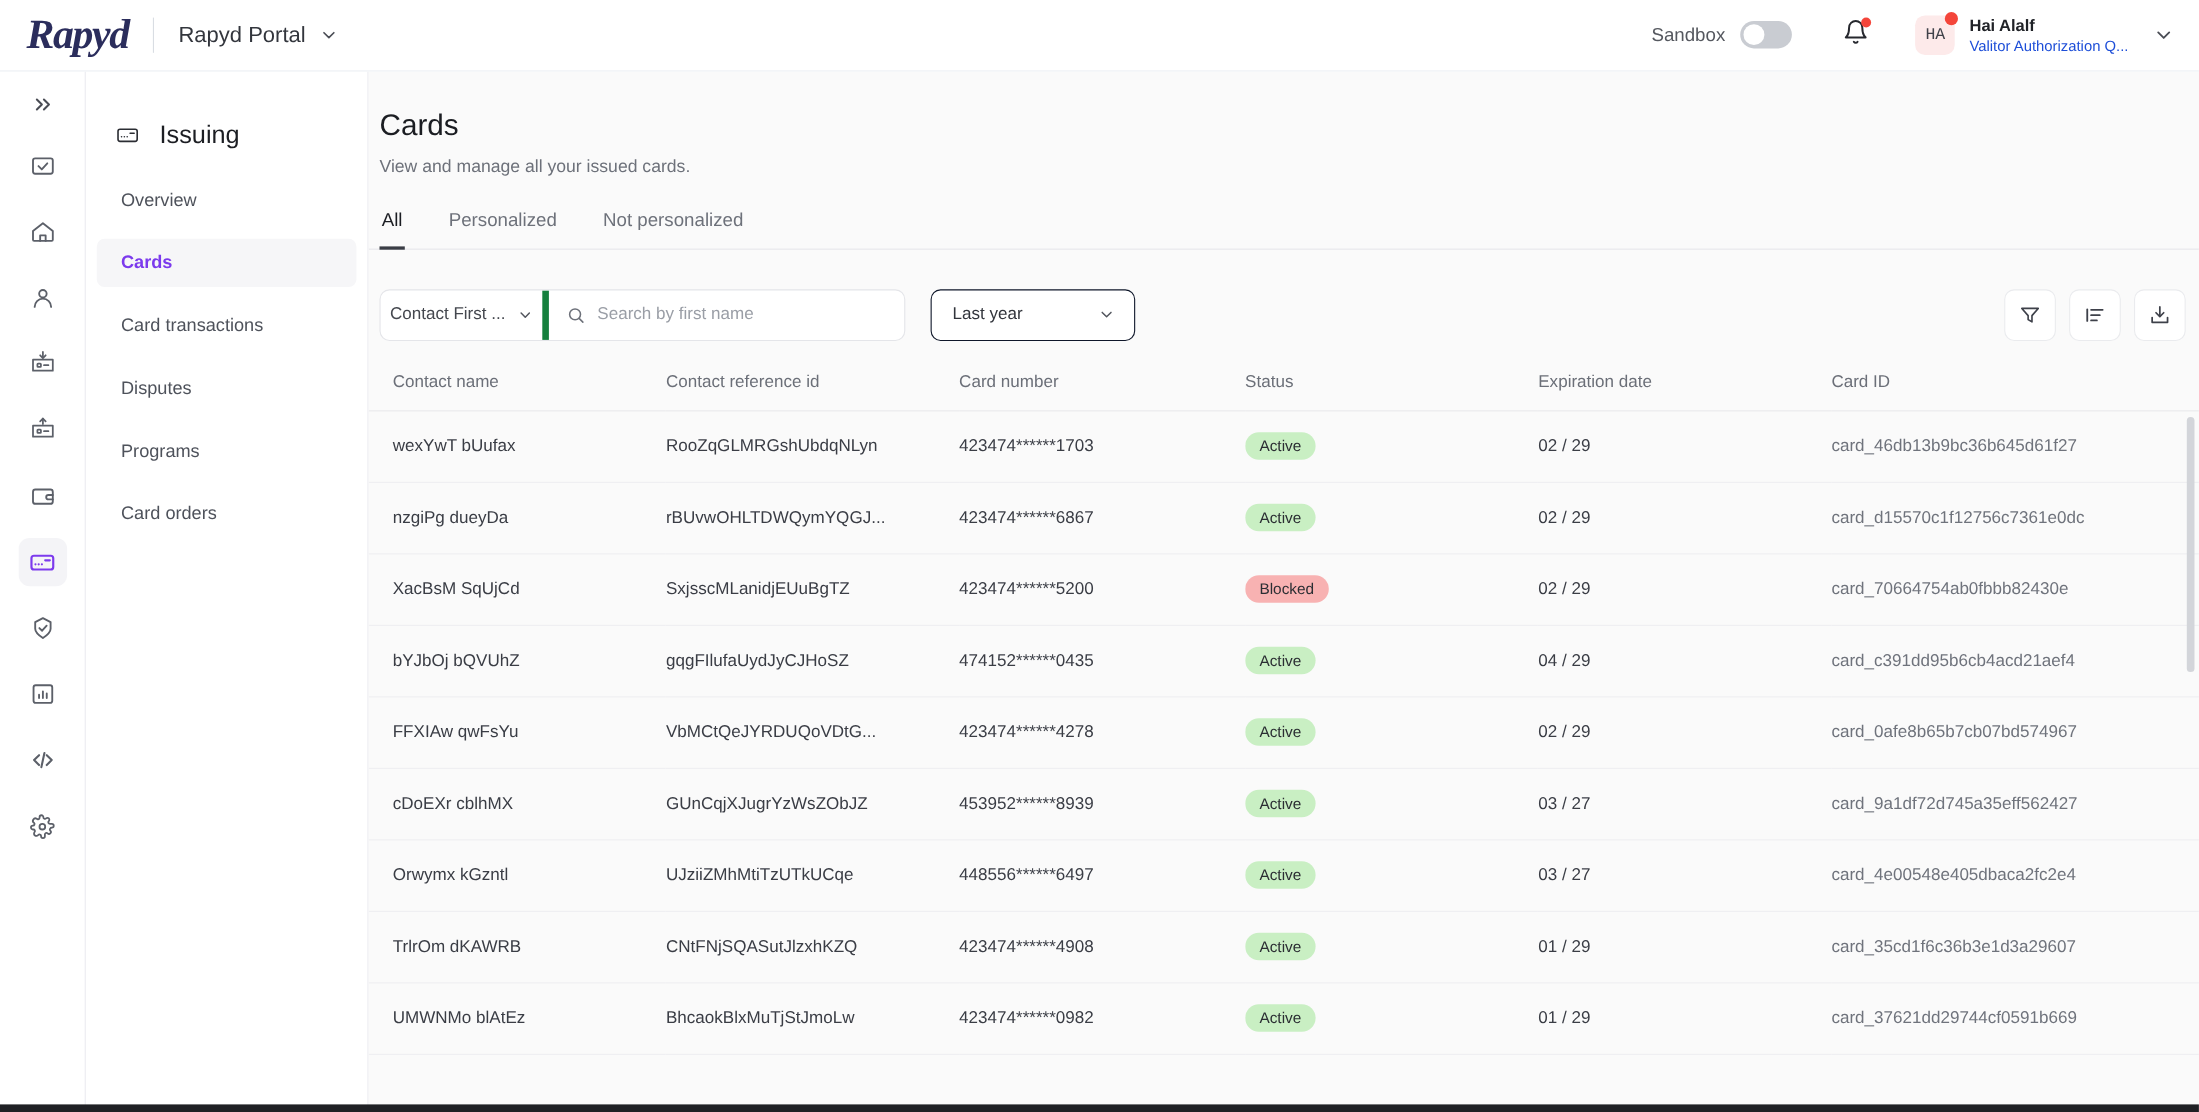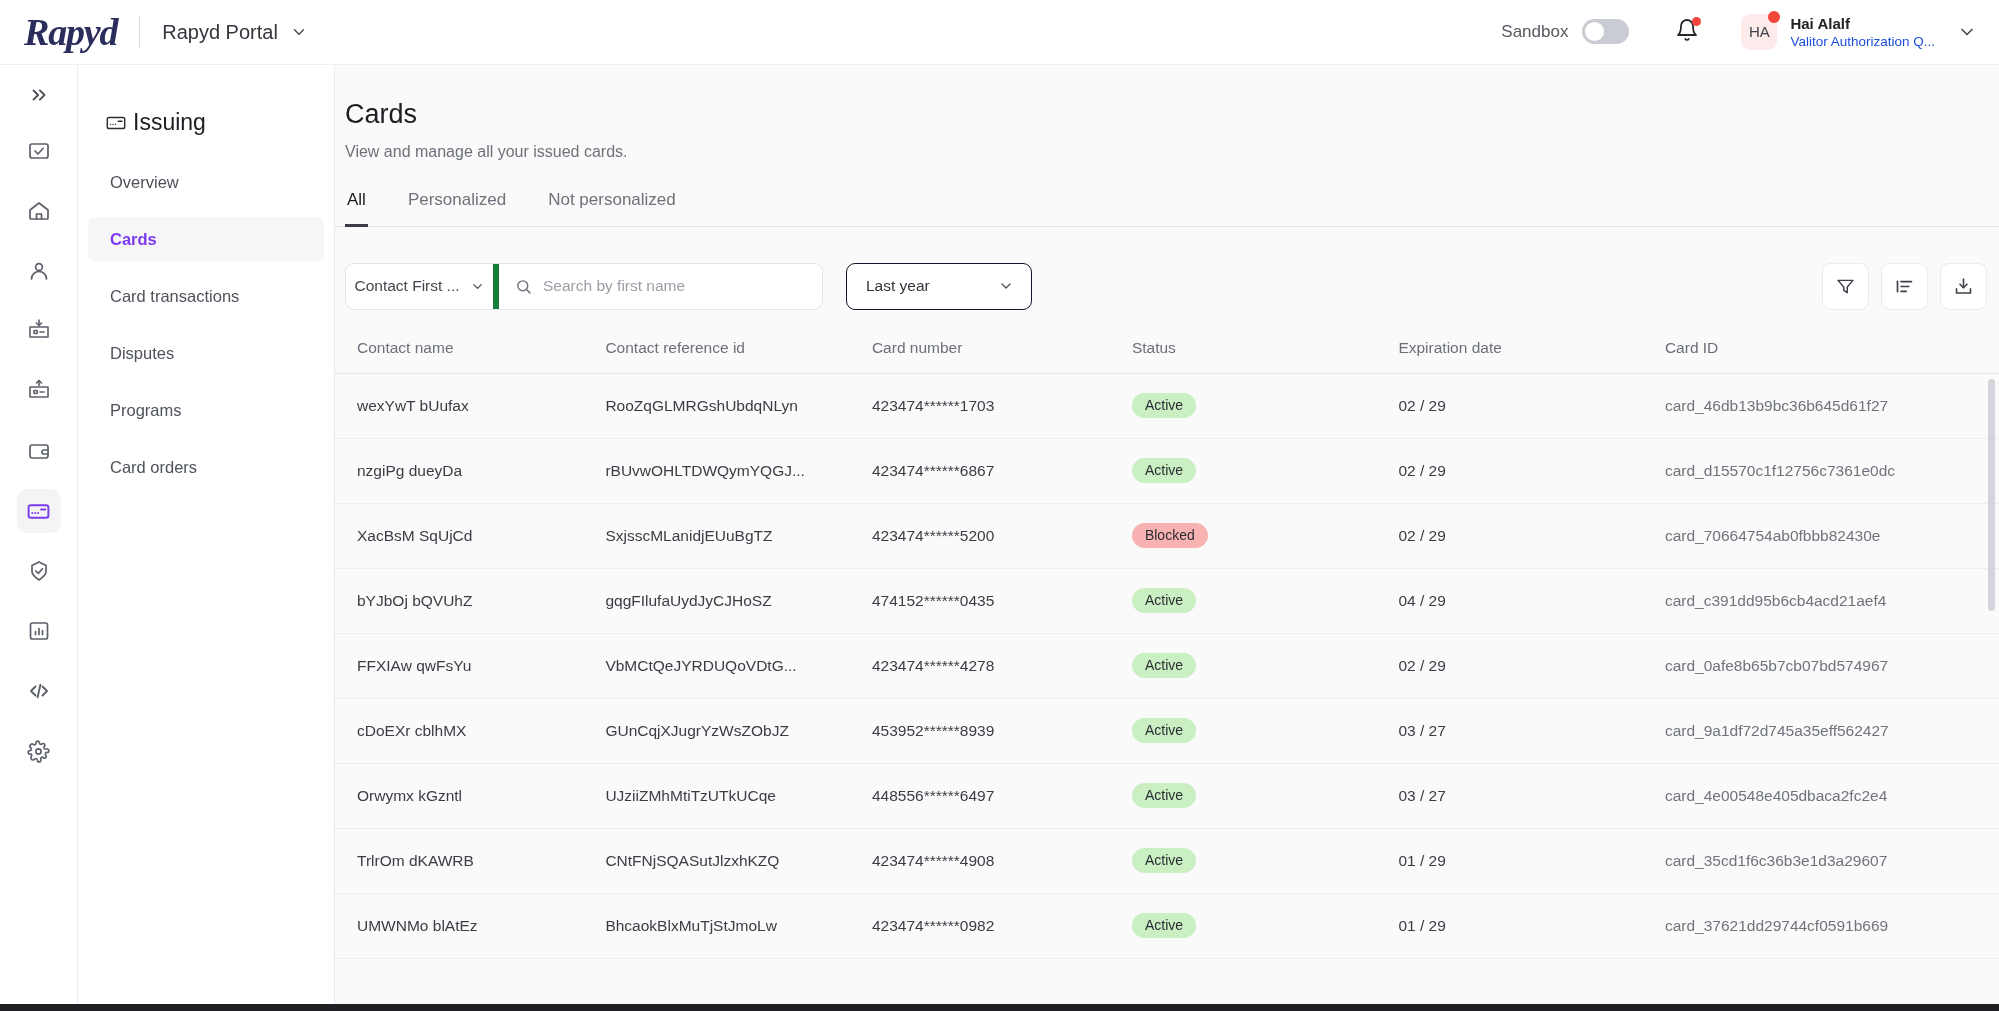--- a/index.html
+++ b/index.html
@@ -41,21 +41,21 @@
   }
   .bell-wrap { position: relative; margin-left: 46px; margin-right: 42px; cursor: pointer; }
   .dot-red {
     position: absolute; width: 9px; height: 9px; border-radius: 50%;
     background: #f4453a; top: -1px; right: -2px;
   }
   .avatar-wrap { position: relative; }
   .avatar {
     width: 36px; height: 36px; border-radius: 9px; background: #fdeaea;
     display: flex; align-items: center; justify-content: center;
-    font-size: 15px; color: #40424a; font-weight: 400;
+    font-size: 15px; color: #40424a; font-weight: 400; font-family: Liberation Mono, monospace;
   }
   .avatar-dot {
     position: absolute; width: 12px; height: 12px; border-radius: 50%;
     background: #f4453a; top: -3px; right: -3px; border: 0;
   }
   .user-text { margin-left: 13px; line-height: 1.28; }
   .user-name { font-size: 15px; color: #202227; font-weight: 700; }
   .user-org { font-size: 13.5px; color: #1d4ed8; }
   .user-caret { margin-left: 22px; display: flex; align-items: center; cursor: pointer; }
 
@@ -77,21 +77,21 @@
   }
   .rail-item.active { background: #f4f4f7; color: #7c3aed; }
   .rail-item.spaced { margin-top: 16px; }
 
   
   #secnav {
     position: absolute; top: 65px; left: 78px; width: 257px; height: 946px;
     background: #ffffff; border-right: 1px solid #ececf0; z-index: 15;
   }
   .sec-title {
-    display: flex; align-items: center; gap: 6px;
+    display: flex; align-items: center; gap: 18px;
     padding: 44px 0 0 27px; color: #1c1e23;
   }
   .sec-title span { font-size: 23px; }
   .sec-list { margin-top: 24px; padding: 0 10px; }
   .sec-item {
     height: 44px; display: flex; align-items: center; padding-left: 22px;
     font-size: 16.5px; color: #4e525b; border-radius: 7px; cursor: pointer;
     margin-bottom: 13px;
   }
   .sec-item.active { background: #f6f6f8; color: #7c3aed; font-weight: 700; }

